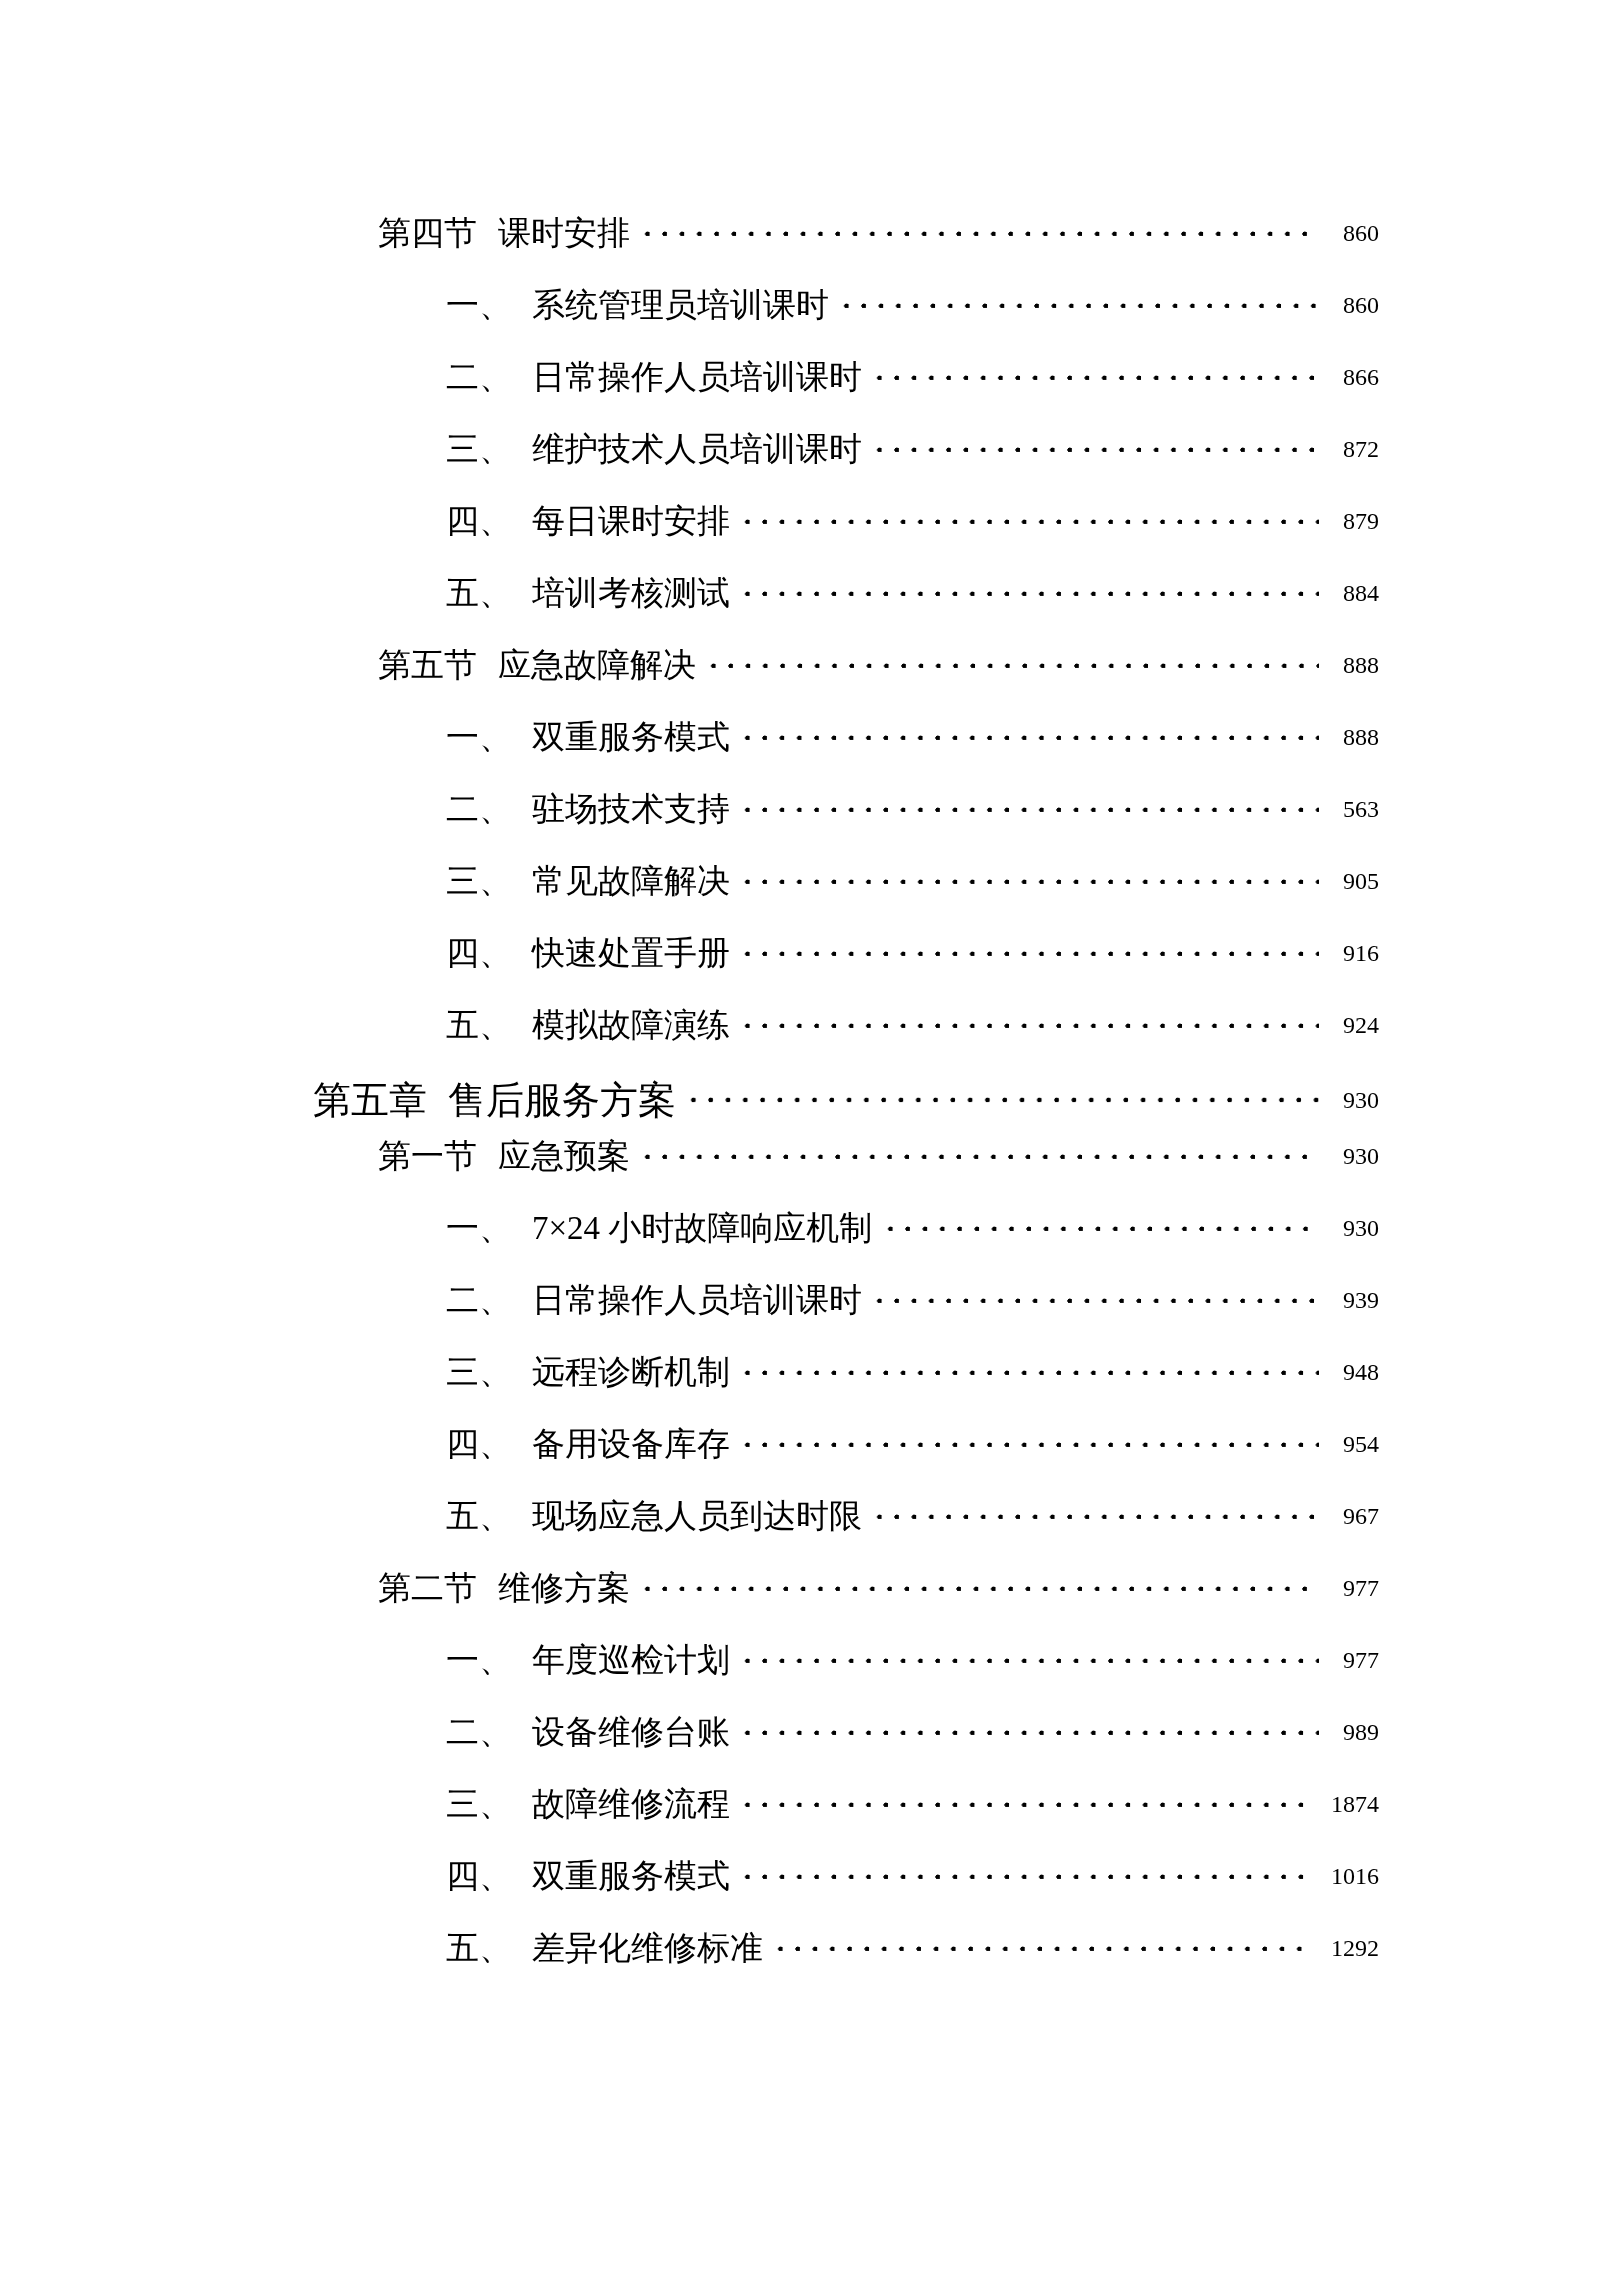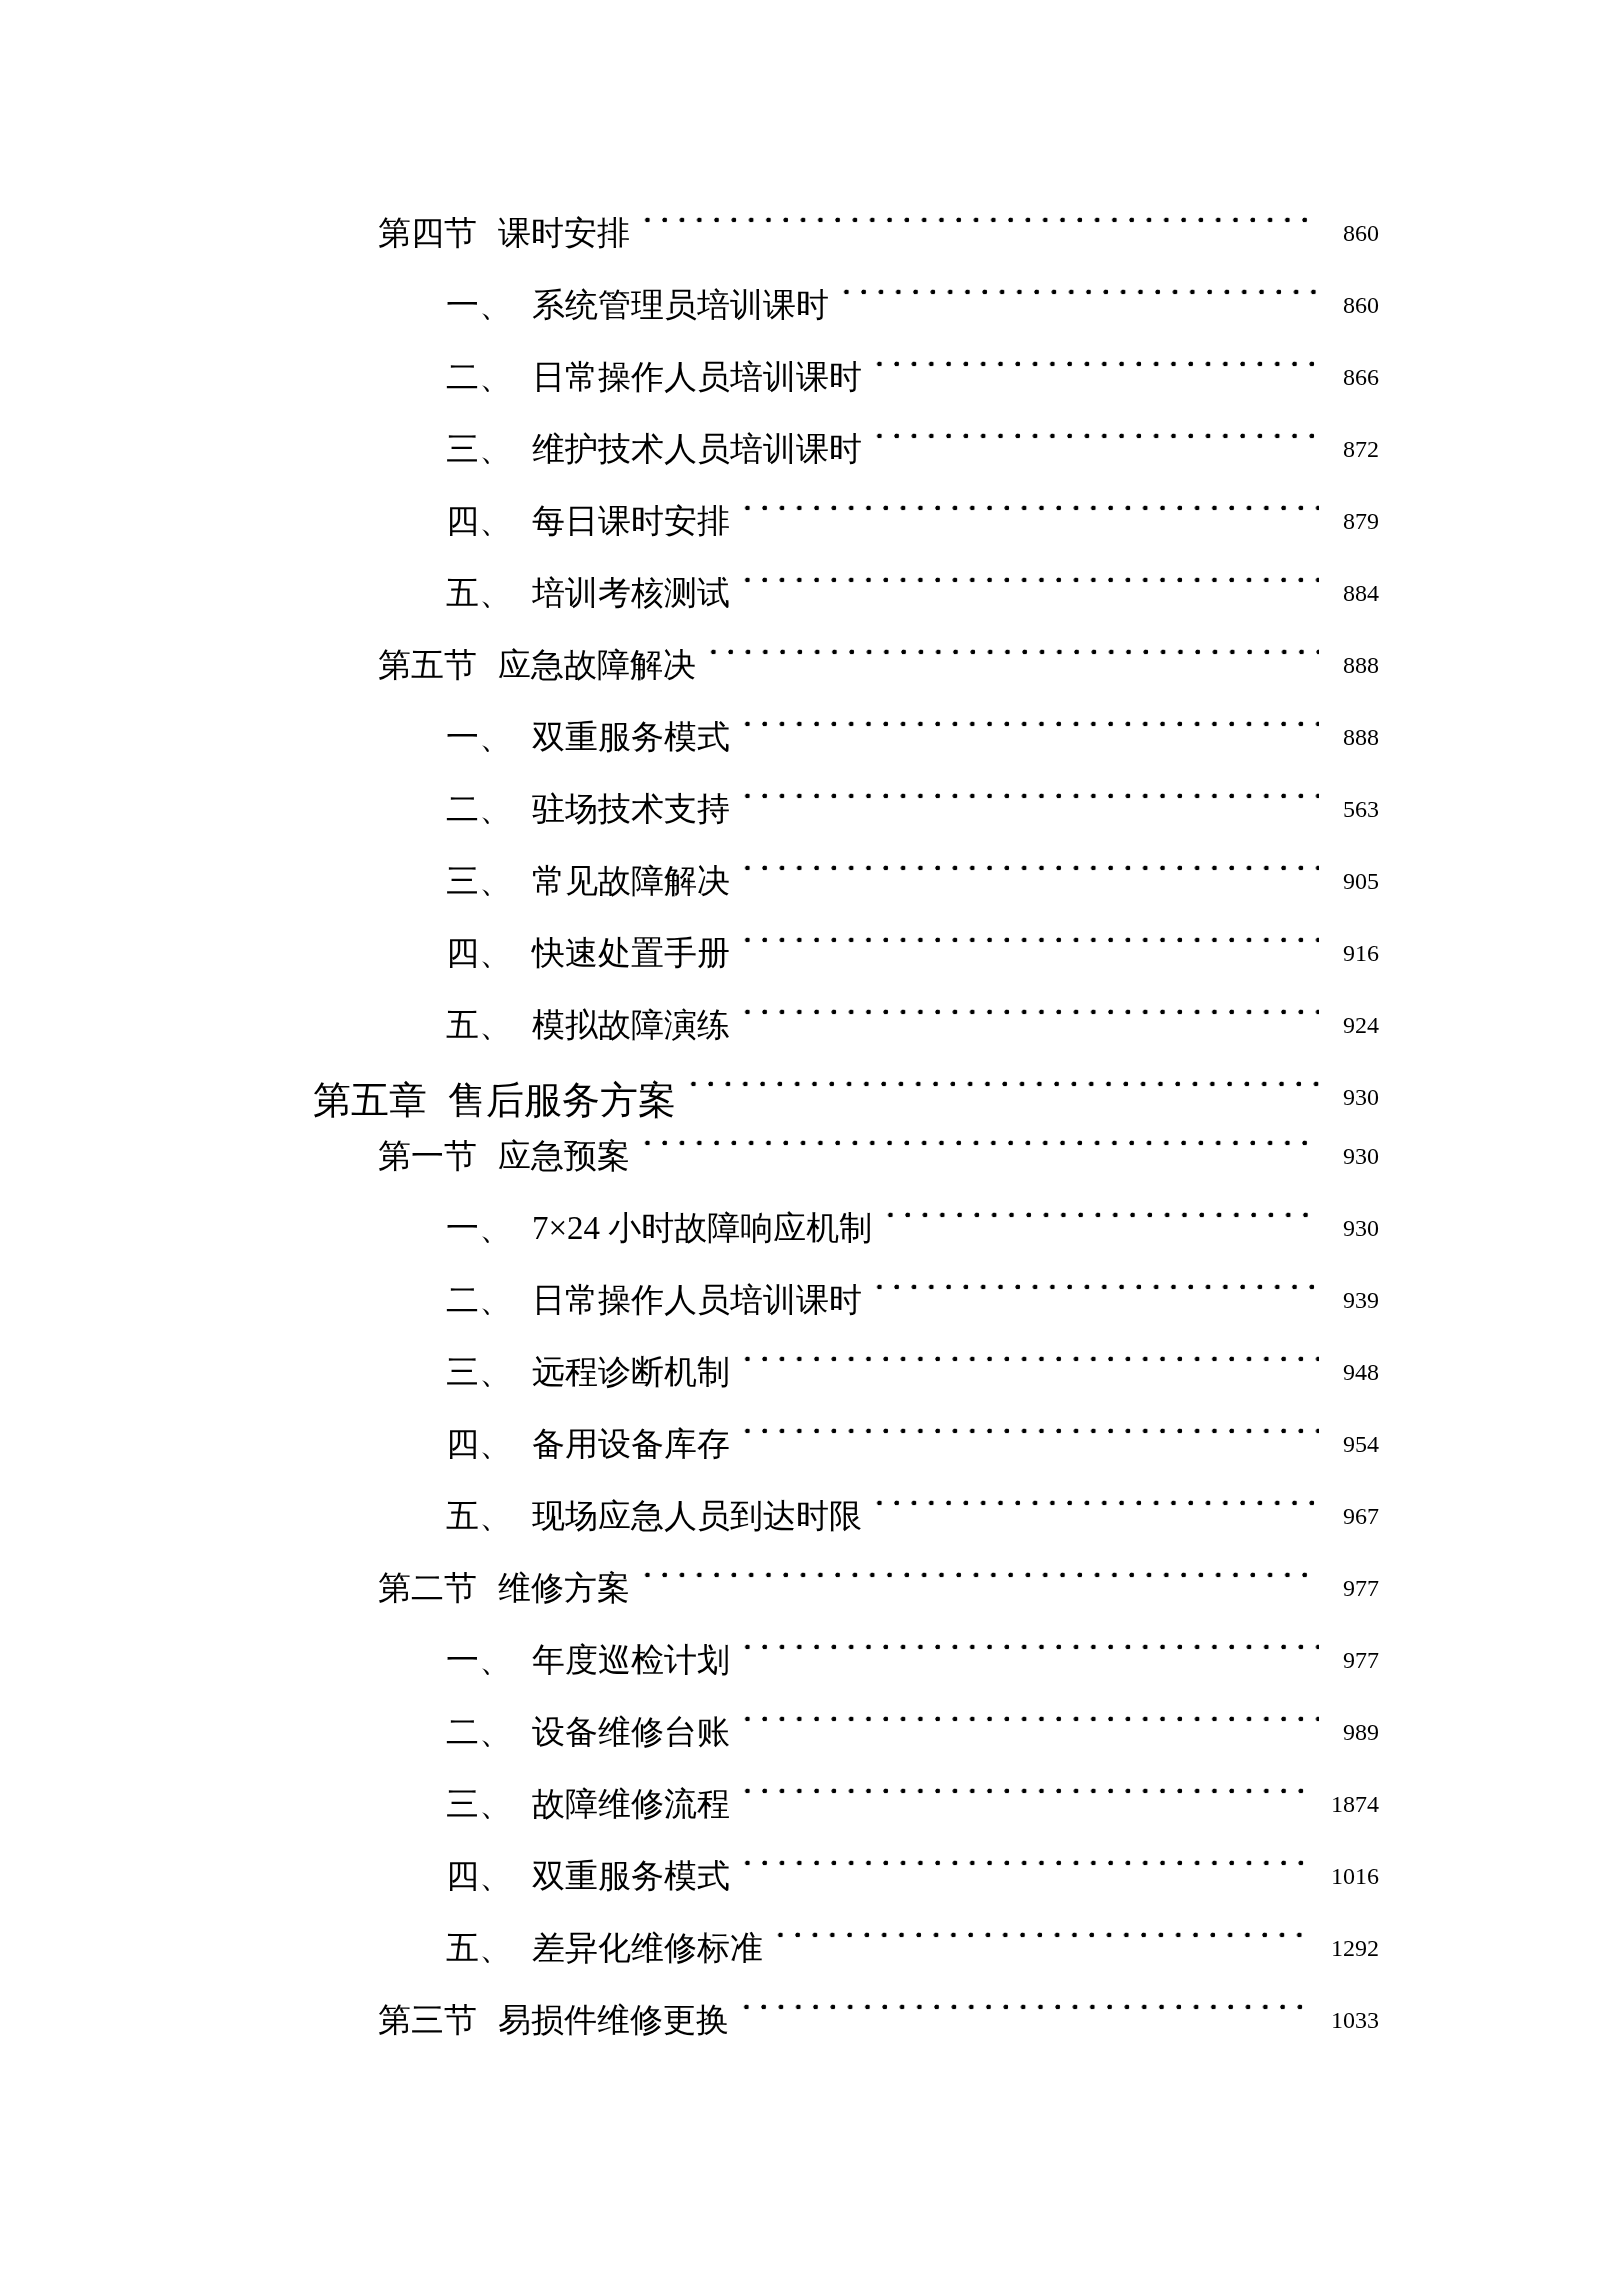--- a/index.html
+++ b/index.html
@@ -9,21 +9,21 @@
     height: 2295px;
     background: #ffffff;
     color: #000000;
     font-family: "Liberation Serif", "DejaVu Serif", serif;
     box-sizing: border-box;
     padding: 217px 244px 0 0;
     overflow: hidden;
   }
   .toc-row {
     display: flex;
-    align-items: flex-start;
+    align-items: center;
     font-size: 33px;
     line-height: 33px;
     margin-bottom: 39px;
     white-space: pre;
   }
   .toc-row.chapter {
     padding-left: 313px;
     font-size: 38px;
     line-height: 38px;
     margin-bottom: 21px;
@@ -202,21 +202,15 @@
     <span class="title">双重服务模式</span>
     <span class="leader"></span>
     <span class="pagenum">1016</span>
   </div>
       <div class="toc-row item">
     <span class="prefix">五、</span>
     <span class="title">差异化维修标准</span>
     <span class="leader"></span>
     <span class="pagenum">1292</span>
   </div>
-      <div class="toc-row section">
-    <span class="prefix">第三节</span>
-    <span class="title">易损件维修更换</span>
-    <span class="leader"></span>
-    <span class="pagenum">1033</span>
-  </div>
     </div>
 </div>
 
 
 </body></html>

